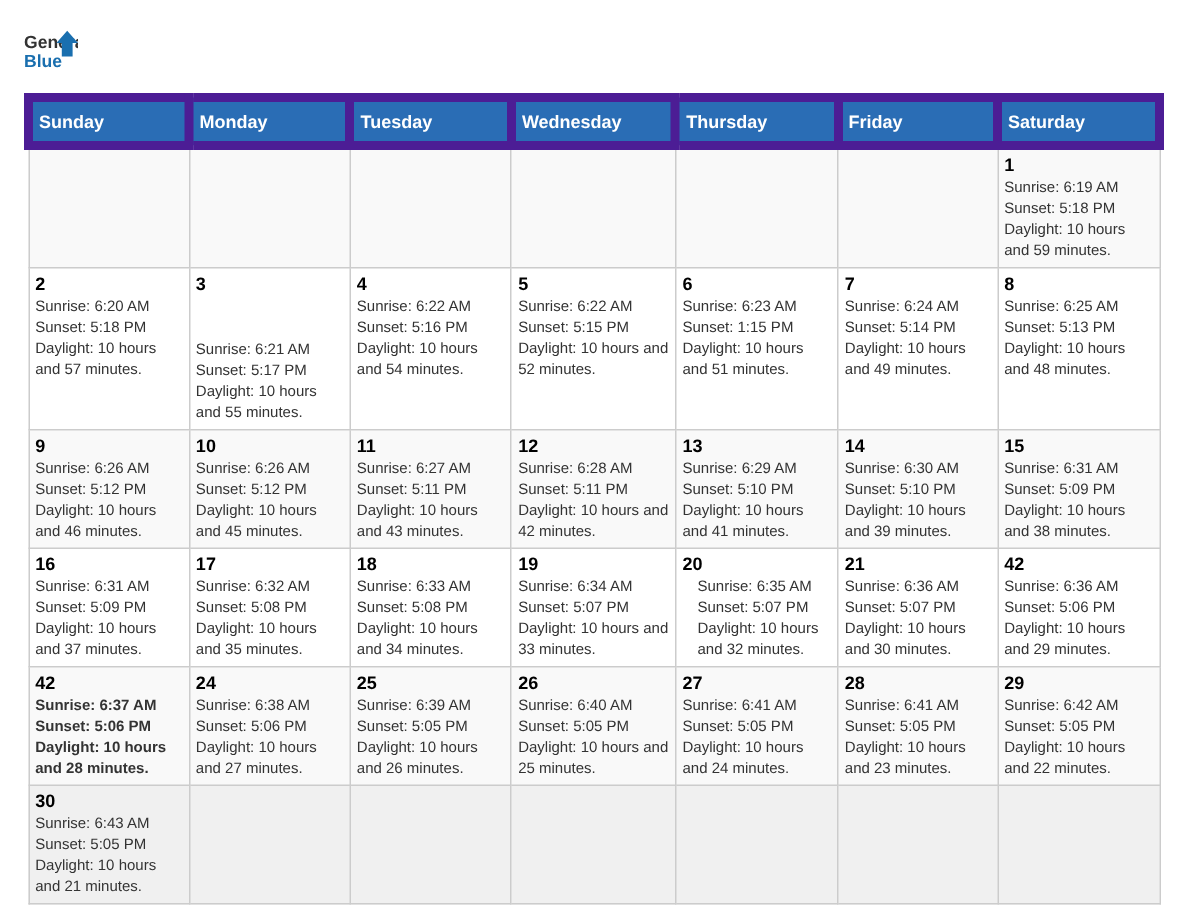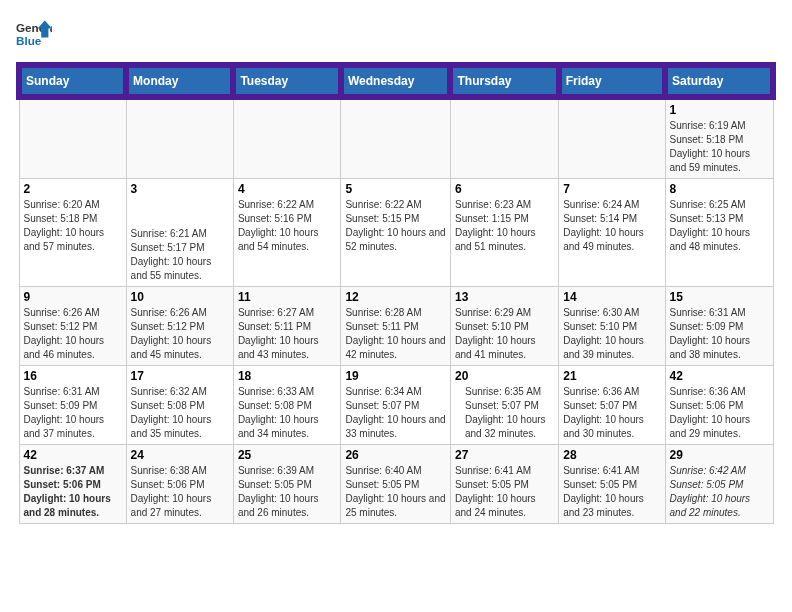--- a/index.html
+++ b/index.html
@@ -286,19 +286,33 @@
 Daylight: 10 hours and 24 minutes.</div>
         </td>
         <td>
           <span class="day-number">28</span>
           <div class="day-info" style="white-space: pre-line;">Sunrise: 6:41 AM
 Sunset: 5:05 PM
 Daylight: 10 hours and 23 minutes.</div>
         </td>
         <td>
           <span class="day-number">29</span>
-          <div class="day-info" style="white-space: pre-line; font-style: italic;">Sunrise: 6:42 AM
+          <div class="day-info" style="white-space: pre-line;">Sunrise: 6:42 AM
 Sunset: 5:05 PM
 Daylight: 10 hours and 22 minutes.</div>
         </td>
+      </tr>
+      <tr>
+        <td style="background-color: rgb(240, 240, 240);">
+          <span class="day-number">30</span>
+          <div class="day-info" style="white-space: pre-line;">Sunrise: 6:43 AM
+Sunset: 5:05 PM
+Daylight: 10 hours and 21 minutes.</div>
+        </td>
+        <td style="background-color: rgb(240, 240, 240);"></td>
+        <td style="background-color: rgb(240, 240, 240);"></td>
+        <td style="background-color: rgb(240, 240, 240);"></td>
+        <td style="background-color: rgb(240, 240, 240);"></td>
+        <td style="background-color: rgb(240, 240, 240);"></td>
+        <td style="background-color: rgb(240, 240, 240);"></td>
       </tr>
     </tbody>
 </table>
 
 </body></html>

